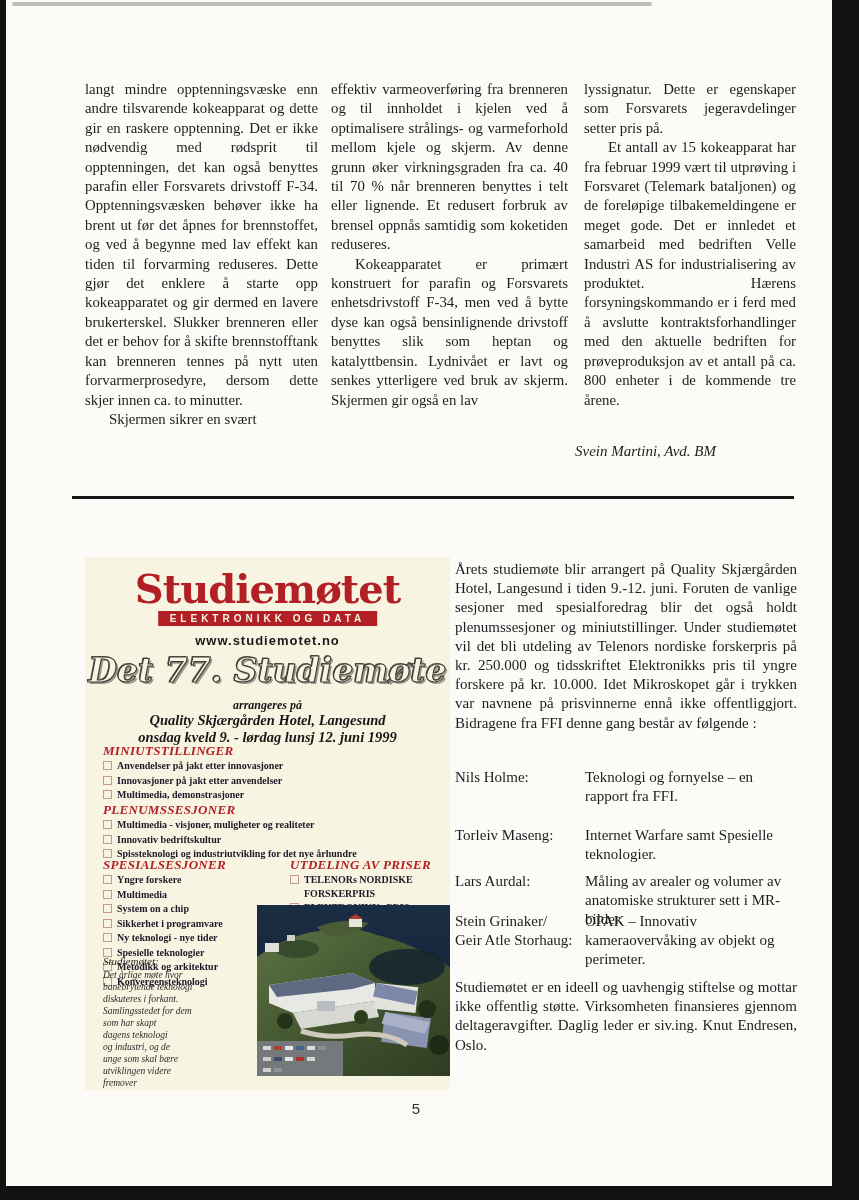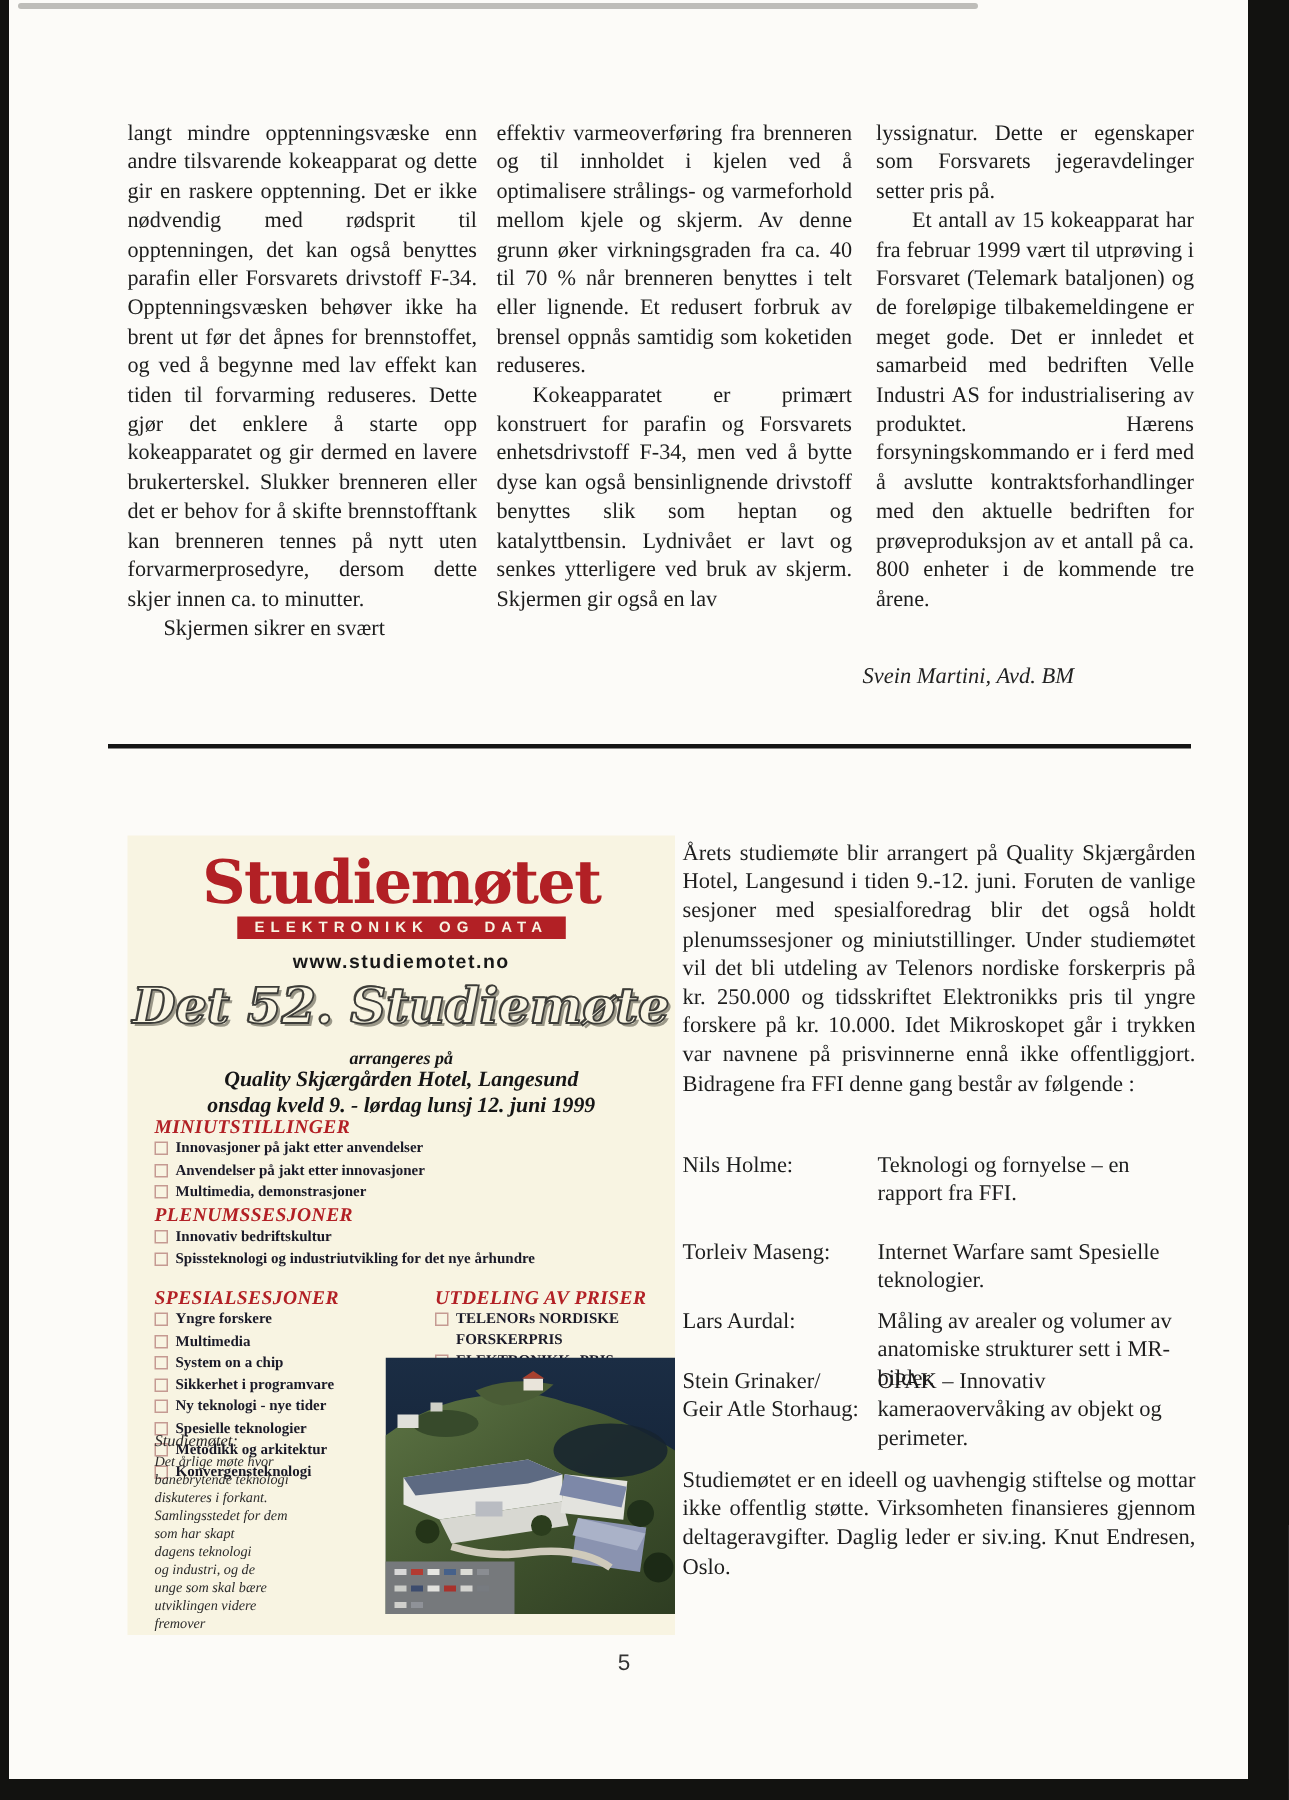--- a/index.html
+++ b/index.html
@@ -90,43 +90,47 @@
     <p class="indent">Et antall av 15 kokeapparat har fra februar 1999 vært til utprøving i Forsvaret (Telemark bataljonen) og de foreløpige tilbakemeldingene er meget gode. Det er innledet et samarbeid med bedriften Velle Industri AS for industrialisering av produktet. Hærens forsyningskommando er i ferd med å avslutte kontraktsforhandlinger med den aktuelle bedriften for prøveproduksjon av et antall på ca. 800 enheter i de kommende tre årene.</p>
   </div>
   <div class="signature">Svein Martini, Avd. BM</div>
 
   <div class="rule"></div>
 
   <div class="flyer">
     <div class="flyer-logo">Studiemøtet</div>
     <div class="flyer-banner">ELEKTRONIKK OG DATA</div>
     <div class="flyer-url">www.studiemotet.no</div>
-    <div class="event-title">Det 52. Studiemøte</div>
+    <div class="event-title">Det 77. Studiemøte</div>
     <div class="flyer-c arranged">arrangeres på</div>
     <div class="flyer-c venue">Quality Skjærgården Hotel, Langesund</div>
     <div class="flyer-c dates">onsdag kveld 9. - lørdag lunsj 12. juni 1999</div>
 
     <div class="fl-h" style="left:18px;top:186px;">MINIUTSTILLINGER</div>
     <div class="fl-list" style="left:18px;top:202px;width:330px;">
       <div class="fl-item">
           <span class="cb"></span>
+          <span>Anvendelser på jakt etter innovasjoner</span>
+        </div>
+      <div class="fl-item">
+          <span class="cb"></span>
           <span>Innovasjoner på jakt etter anvendelser</span>
-        </div>
-      <div class="fl-item">
-          <span class="cb"></span>
-          <span>Anvendelser på jakt etter innovasjoner</span>
         </div>
       <div class="fl-item">
           <span class="cb"></span>
           <span>Multimedia, demonstrasjoner</span>
         </div>
     </div>
 
     <div class="fl-h" style="left:18px;top:245px;">PLENUMSSESJONER</div>
     <div class="fl-list" style="left:18px;top:261px;width:330px;">
+      <div class="fl-item">
+          <span class="cb"></span>
+          <span>Multimedia - visjoner, muligheter og realiteter</span>
+        </div>
       <div class="fl-item">
           <span class="cb"></span>
           <span>Innovativ bedriftskultur</span>
         </div>
       <div class="fl-item">
           <span class="cb"></span>
           <span>Spissteknologi og industriutvikling for det nye århundre</span>
         </div>
     </div>
 

